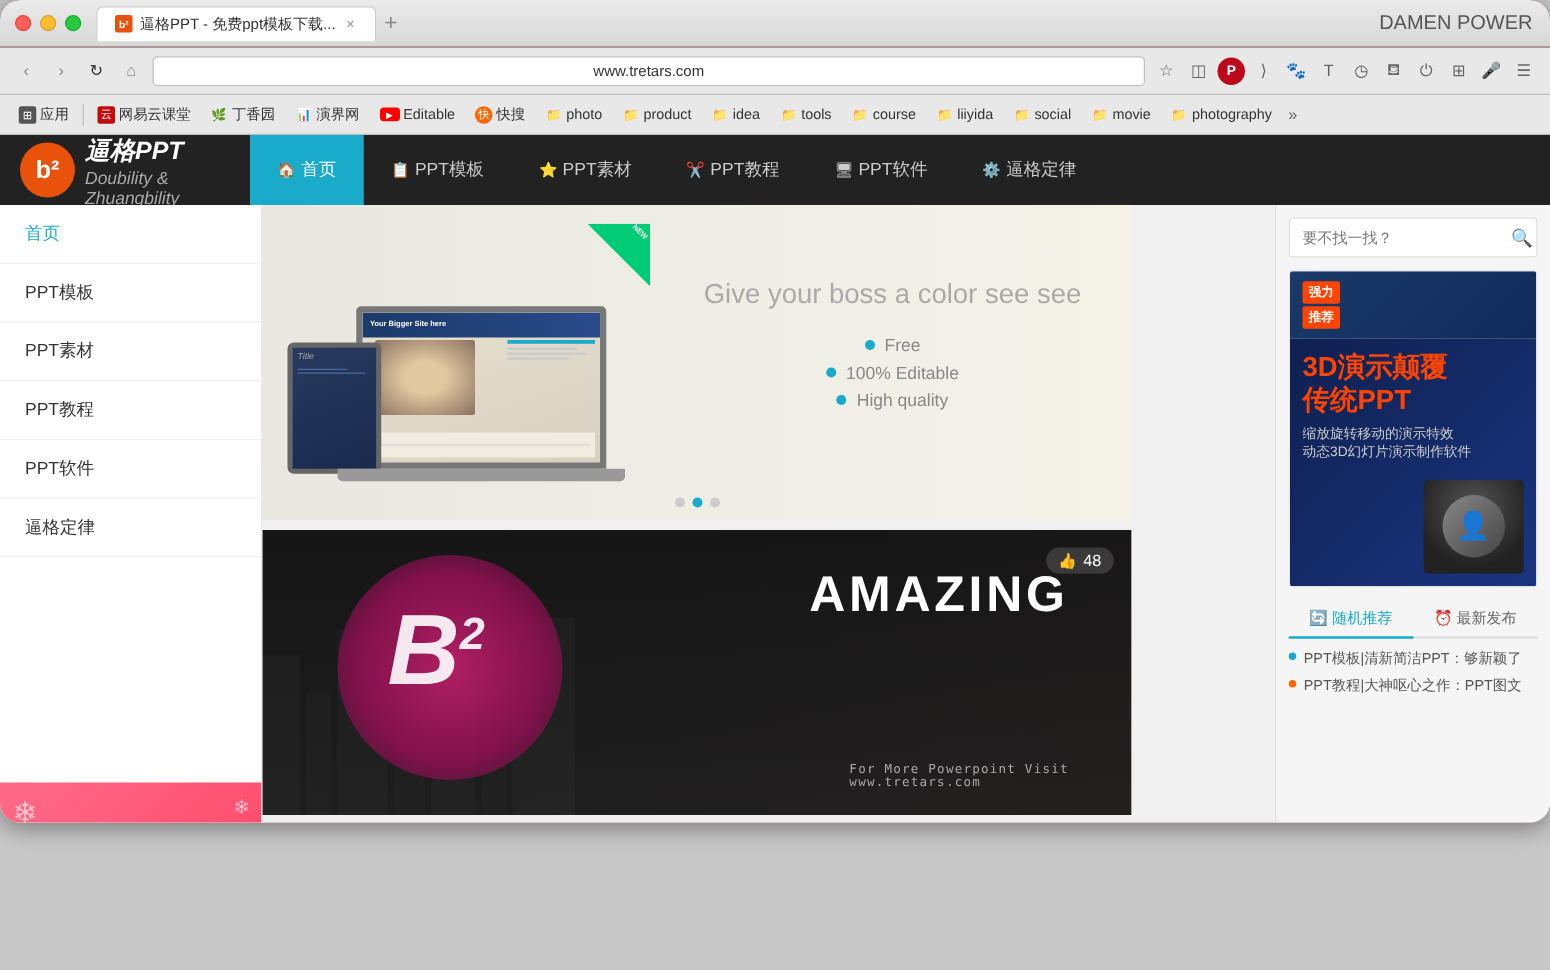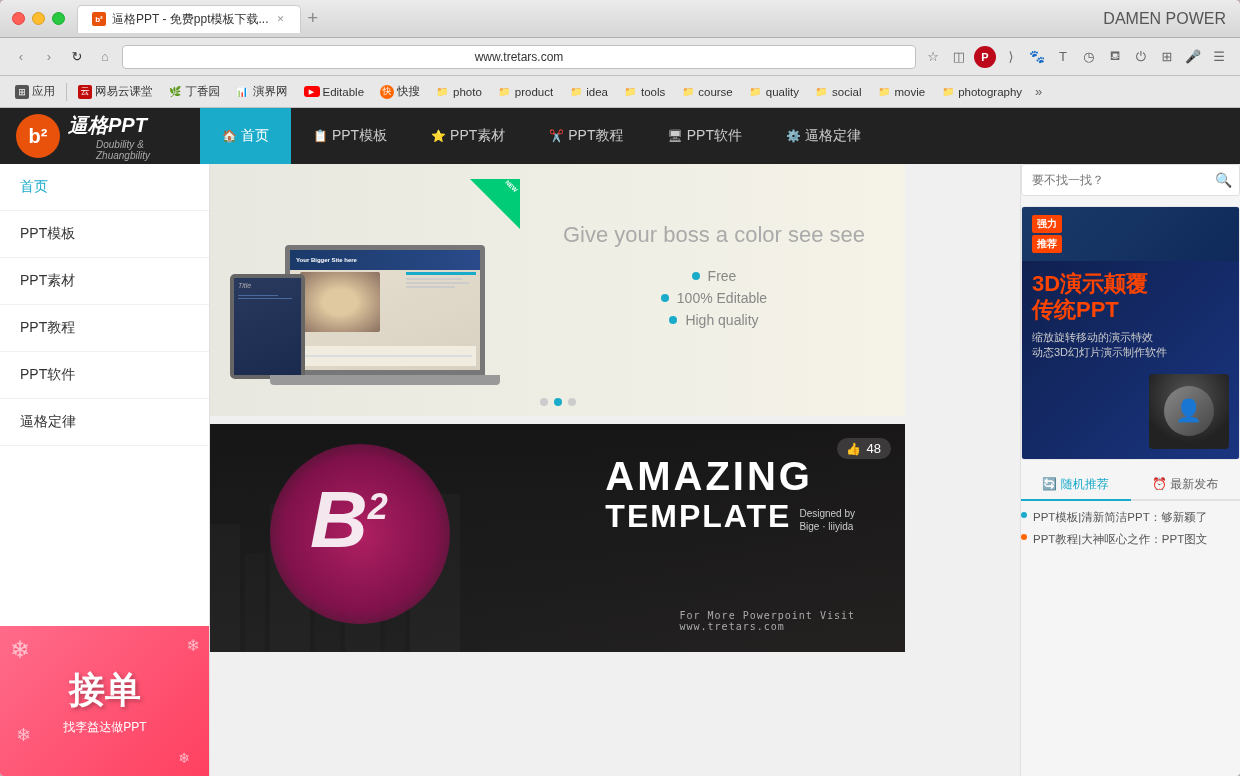--- a/index.html
+++ b/index.html
@@ -1,19 +1,19 @@
 <!DOCTYPE html>
 <html><head>
   <meta charset="utf-8">
   <style>
     * { margin: 0; padding: 0; box-sizing: border-box; }
     body { font-family: -apple-system, 'PingFang SC', 'Microsoft YaHei', sans-serif; background: #c8c8c8; width: 1240px; height: 776px; overflow: hidden; }
 
     
-    .window { width: 1240px; height: 776px; background: #7f1d1d; border-radius: 4px; overflow: hidden; box-shadow: 0 4px 20px rgba(0,0,0,0.4); }
+    .window { width: 1240px; height: 658px; background: #7f1d1d; border-radius: 16px; overflow: hidden; box-shadow: 0 4px 20px rgba(0,0,0,0.4); }
 
     .title-bar { height: 38px; background: linear-gradient(to bottom, #ebebeb, #d6d6d6); display: flex; align-items: center; padding: 0 12px; position: relative; border-bottom: 1px solid #b0b0b0; }
     .window-buttons { display: flex; gap: 7px; }
     .win-btn { width: 13px; height: 13px; border-radius: 50%; border: 1px solid rgba(0,0,0,0.2); }
     .win-close { background: #ff5f57; border-color: #e0443e; }
     .win-min { background: #febc2e; border-color: #d6a123; }
     .win-max { background: #28c840; border-color: #1aab29; }
     .tab-area { display: flex; align-items: center; margin-left: 12px; flex: 1; }
     .tab { background: #fff; border-radius: 5px 5px 0 0; padding: 5px 14px; font-size: 12px; color: #333; display: flex; align-items: center; gap: 6px; height: 28px; border: 1px solid #ccc; border-bottom: none; }
     .tab-favicon { width: 14px; height: 14px; background: #e8520a; border-radius: 2px; display: flex; align-items: center; justify-content: center; font-size: 8px; color: white; font-weight: bold; }
@@ -44,21 +44,21 @@
     
     .site-content { height: calc(776px - 38px - 38px - 32px); display: flex; flex-direction: column; overflow: hidden; background: #f5f5f5; }
 
     
     .site-header { height: 56px; background: #222; display: flex; align-items: center; padding: 0; flex-shrink: 0; }
     .logo-area { width: 200px; height: 56px; background: #222; display: flex; align-items: center; padding: 0 16px; }
     .logo-circle { width: 44px; height: 44px; background: #e8520a; border-radius: 50%; display: flex; align-items: center; justify-content: center; flex-shrink: 0; }
     .logo-b2 { color: white; font-size: 20px; font-weight: bold; line-height: 1; }
     .logo-text { margin-left: 8px; font-style: italic; }
     .logo-main { color: white; font-size: 20px; font-weight: bold; }
-    .logo-sub { color: #aaa; font-size: 10px; margin-left: 28px; }
+    .logo-sub { color: #aaa; font-size: 14px; }
     .nav-menu { display: flex; align-items: center; height: 56px; }
     .nav-item { height: 56px; display: flex; align-items: center; padding: 0 22px; color: #ccc; font-size: 14px; cursor: pointer; gap: 4px; }
     .nav-item.active { background: #1aabcb; color: white; }
     .nav-icon { font-size: 12px; }
 
     
     .main-area { display: flex; flex: 1; overflow: hidden; }
 
     
     .sidebar { width: 210px; background: #fff; border-right: 1px solid #e0e0e0; flex-shrink: 0; overflow: hidden; display: flex; flex-direction: column; }
@@ -96,21 +96,21 @@
     .ppt-b2-sup { font-size: 36px; vertical-align: super; }
     .ppt-title-text { position: absolute; right: 50px; top: 30px; text-align: left; }
     .amazing { font-size: 40px; font-weight: 900; color: white; letter-spacing: 3px; line-height: 1.1; }
     .powerpoint { font-size: 40px; font-weight: 900; color: white; letter-spacing: 3px; }
     .template { font-size: 32px; font-weight: 700; color: white; letter-spacing: 2px; }
     .for-more { position: absolute; bottom: 20px; right: 50px; font-size: 10px; color: #aaa; font-family: monospace; letter-spacing: 1px; }
     .like-badge { position: absolute; top: 14px; right: 14px; background: rgba(255,255,255,0.15); border-radius: 14px; padding: 3px 10px; display: flex; align-items: center; gap: 5px; color: white; font-size: 13px; }
     .like-icon { color: #ff6666; font-size: 12px; }
 
     
-    .right-sidebar { width: 220px; background: #f5f5f5; border-left: 1px solid #e0e0e0; flex-shrink: 0; overflow-y: auto; }
+    .right-sidebar { width: 220px; background: #f5f5f5; border-left: 1px solid #e0e0e0; flex-shrink: 0; padding: 10px; overflow-y: auto; }
     .search-box { display: flex; align-items: center; background: white; border: 1px solid #e0e0e0; border-radius: 3px; margin-bottom: 10px; }
     .search-input { flex: 1; height: 30px; border: none; padding: 0 10px; font-size: 12px; outline: none; background: transparent; }
     .search-btn { width: 30px; height: 30px; display: flex; align-items: center; justify-content: center; color: #aaa; font-size: 14px; cursor: pointer; }
 
     
     .right-ad { background: white; border: 1px solid #e8e8e8; border-radius: 3px; overflow: hidden; margin-bottom: 10px; }
     .right-ad-top { background: linear-gradient(135deg, #1a3a6a, #0f2a5a); padding: 8px 10px; display: flex; align-items: center; gap: 6px; }
     .ad-badge { background: #ff4400; color: white; font-size: 10px; padding: 2px 5px; border-radius: 2px; font-weight: bold; }
     .right-ad-body { padding: 10px; background: linear-gradient(135deg, #0f2050, #1a3580); }
     .ad-big-text { color: #ff4400; font-size: 22px; font-weight: 900; line-height: 1.2; }
@@ -217,21 +217,21 @@
     <div class="bookmark-item">
       <div class="bm-icon">📁</div>
       <span>tools</span>
     </div>
     <div class="bookmark-item">
       <div class="bm-icon">📁</div>
       <span>course</span>
     </div>
     <div class="bookmark-item">
       <div class="bm-icon">📁</div>
-      <span>quality</span>
+      <span>liiyida</span>
     </div>
     <div class="bookmark-item">
       <div class="bm-icon">📁</div>
       <span>social</span>
     </div>
     <div class="bookmark-item">
       <div class="bm-icon">📁</div>
       <span>movie</span>
     </div>
     <div class="bookmark-item">
@@ -401,24 +401,20 @@
               <rect x="200" y="70" width="50" height="158" fill="#2d2d2d"></rect>
             </svg>
           </div>
 
           <div class="ppt-circle-big"></div>
 
           <div class="ppt-b2-logo">B<span class="ppt-b2-sup">2</span></div>
 
           <div class="ppt-title-text">
             <div class="amazing">AMAZING</div>
-            <div style="display:flex;align-items:center;gap:8px;">
-              <div class="template">TEMPLATE</div>
-              <div style="color:#ccc;font-size:10px;line-height:1.3;margin-top:6px;">Designed by<br>Bige · liiyida</div>
-            </div>
           </div>
 
           <div class="for-more">For More Powerpoint Visit<br><span>www.tretars.com</span></div>
 
           <div class="like-badge">
             <span class="like-icon">👍</span>
             <span>48</span>
           </div>
         </div>
 

